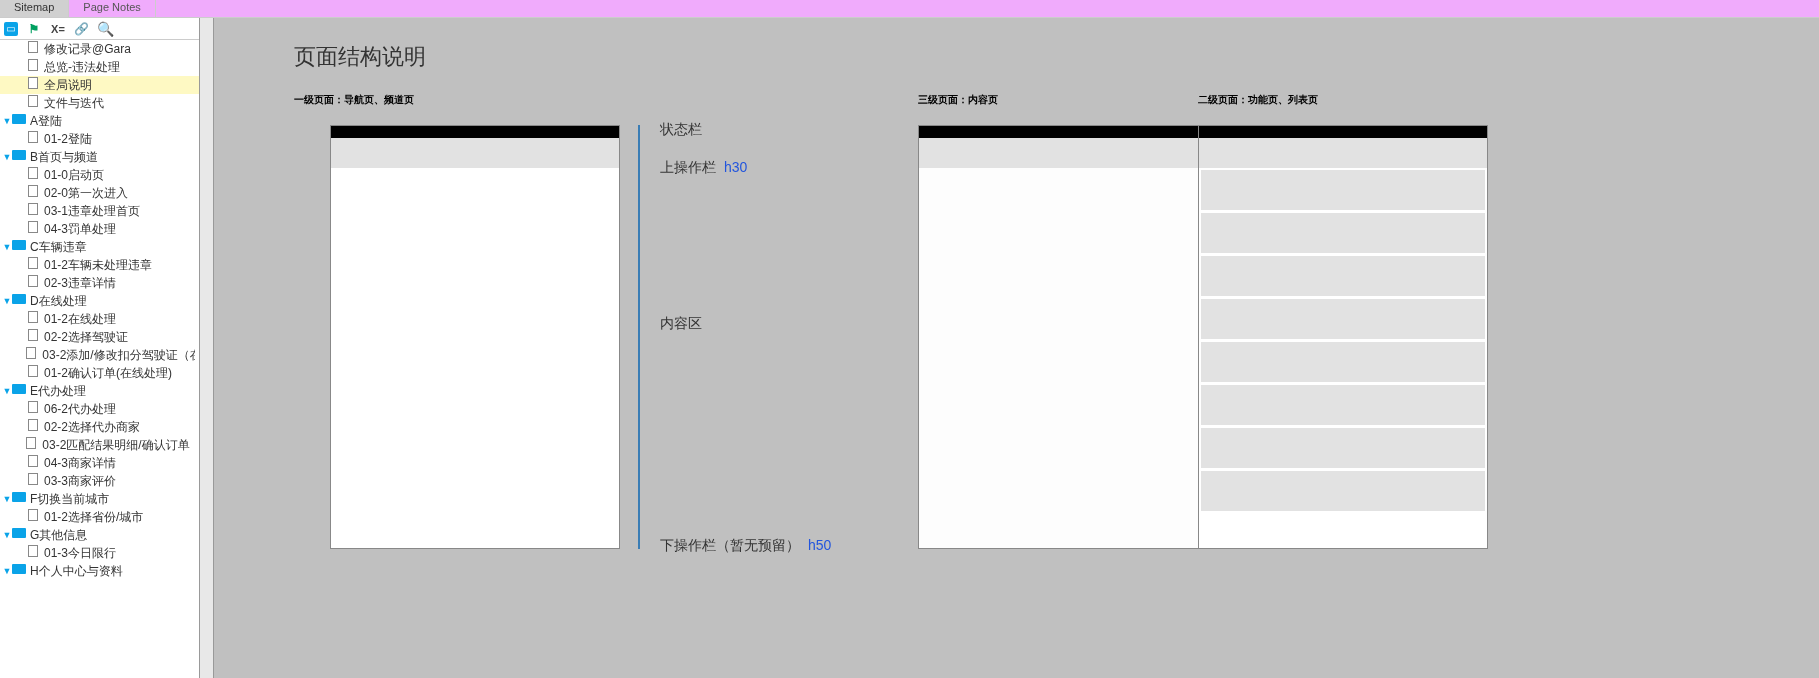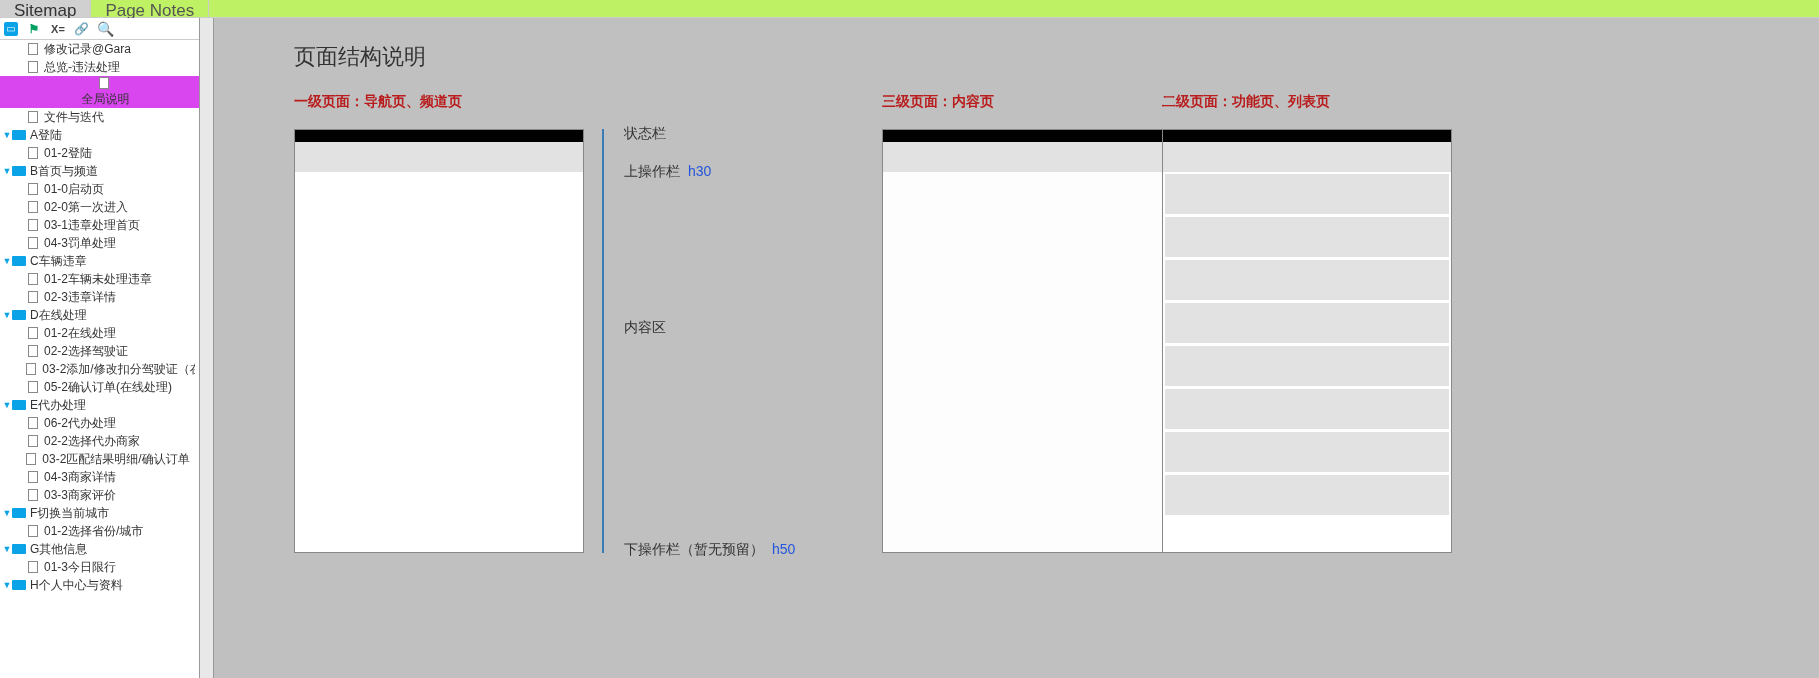--- a/index.html
+++ b/index.html
@@ -7,23 +7,23 @@
       font-family: Arial, "Microsoft YaHei", sans-serif;
       font-size: 13px;
       color: #333;
       background: #c0c0c0;
       overflow: hidden;
       height: 678px;
       width: 1819px;
     }
     .tabs {
       height: 18px;
-      background: #bef264;
-      display: flex;
-      font-size: 17px;
+      background: #f0abfc;
+      display: flex;
+      font-size: 11px;
       border-bottom: 1px solid #ccc;
     }
     .tab {
       padding: 1px 14px;
       color: #555;
       cursor: pointer;
       border-right: 1px solid #ccc;
     }
     .tab.active {
       background: #d0d0d0;
@@ -68,29 +68,27 @@
     .i-search { color:#0aa3e8; font-weight:bold; font-size:14px;}
     .tree {
       flex: 1;
       overflow: hidden;
       font-size: 12px;
       line-height: 18px;
       color: #333;
     }
     .tree-row {
       display: flex;
-      align-items: center;
       white-space: nowrap;
       cursor: pointer;
       padding-right: 4px;
       overflow: hidden;
     }
     .tree-row.selected {
-      background: #d946ef;
-      flex-direction: column;
+      background: #fef9c3;
     }
     .tw {
       width: 10px;
       text-align: center;
       color: #0aa3e8;
       font-size: 9px;
       display: inline-block;
     }
     .ic {
       width: 14px; height: 14px;
@@ -125,22 +123,22 @@
       font-size: 22px;
       color: #333;
       margin-bottom: 21px;
     }
     .cols {
       display: flex;
       align-items: flex-start;
     }
     .sect { }
     .sect-title {
-      font-size: 14px;
-      color: #b91c1c;
+      font-size: 10px;
+      color: #000000;
       margin-bottom: 18px;
       font-weight: bold;
     }
     .phone {
       width: 290px;
       height: 424px;
       background: #fff;
       border: 1px solid #888;
       display: flex;
       flex-direction: column;
@@ -338,21 +336,21 @@
           <span class="ic">
             <span class="ic-page"></span>
           </span>
           <span class="label">03-2添加/修改扣分驾驶证（在线处</span>
         </div>
         <div class="tree-row ind1">
           <span class="tw"></span>
           <span class="ic">
             <span class="ic-page"></span>
           </span>
-          <span class="label">05-2确认订单(在线处理)</span>
+          <span class="label">01-2确认订单(在线处理)</span>
         </div>
         <div class="tree-row ind0">
           <span class="tw">▼</span>
           <span class="ic">
             <span class="ic-folder"></span>
           </span>
           <span class="label">E代办处理</span>
         </div>
         <div class="tree-row ind1">
           <span class="tw"></span>
@@ -429,21 +427,21 @@
 
   <div class="scroll-gutter"></div>
 
   <div class="canvas">
     <div class="page-title">页面结构说明</div>
 
     <div class="cols">
 
       <div class="sect">
         <div class="sect-title">一级页面：导航页、频道页</div>
-        <div style="display:flex;">
+        <div style="display:flex;margin-left:36px;">
           <div class="phone">
             <div class="statusbar"></div>
             <div class="topbar"></div>
             <div class="phone-body"></div>
           </div>
           <div class="annot-col">
             <div class="an-status">状态栏</div>
             <div class="an-top">
               <span>上操作栏</span><span class="blue">h30</span>
             </div>

